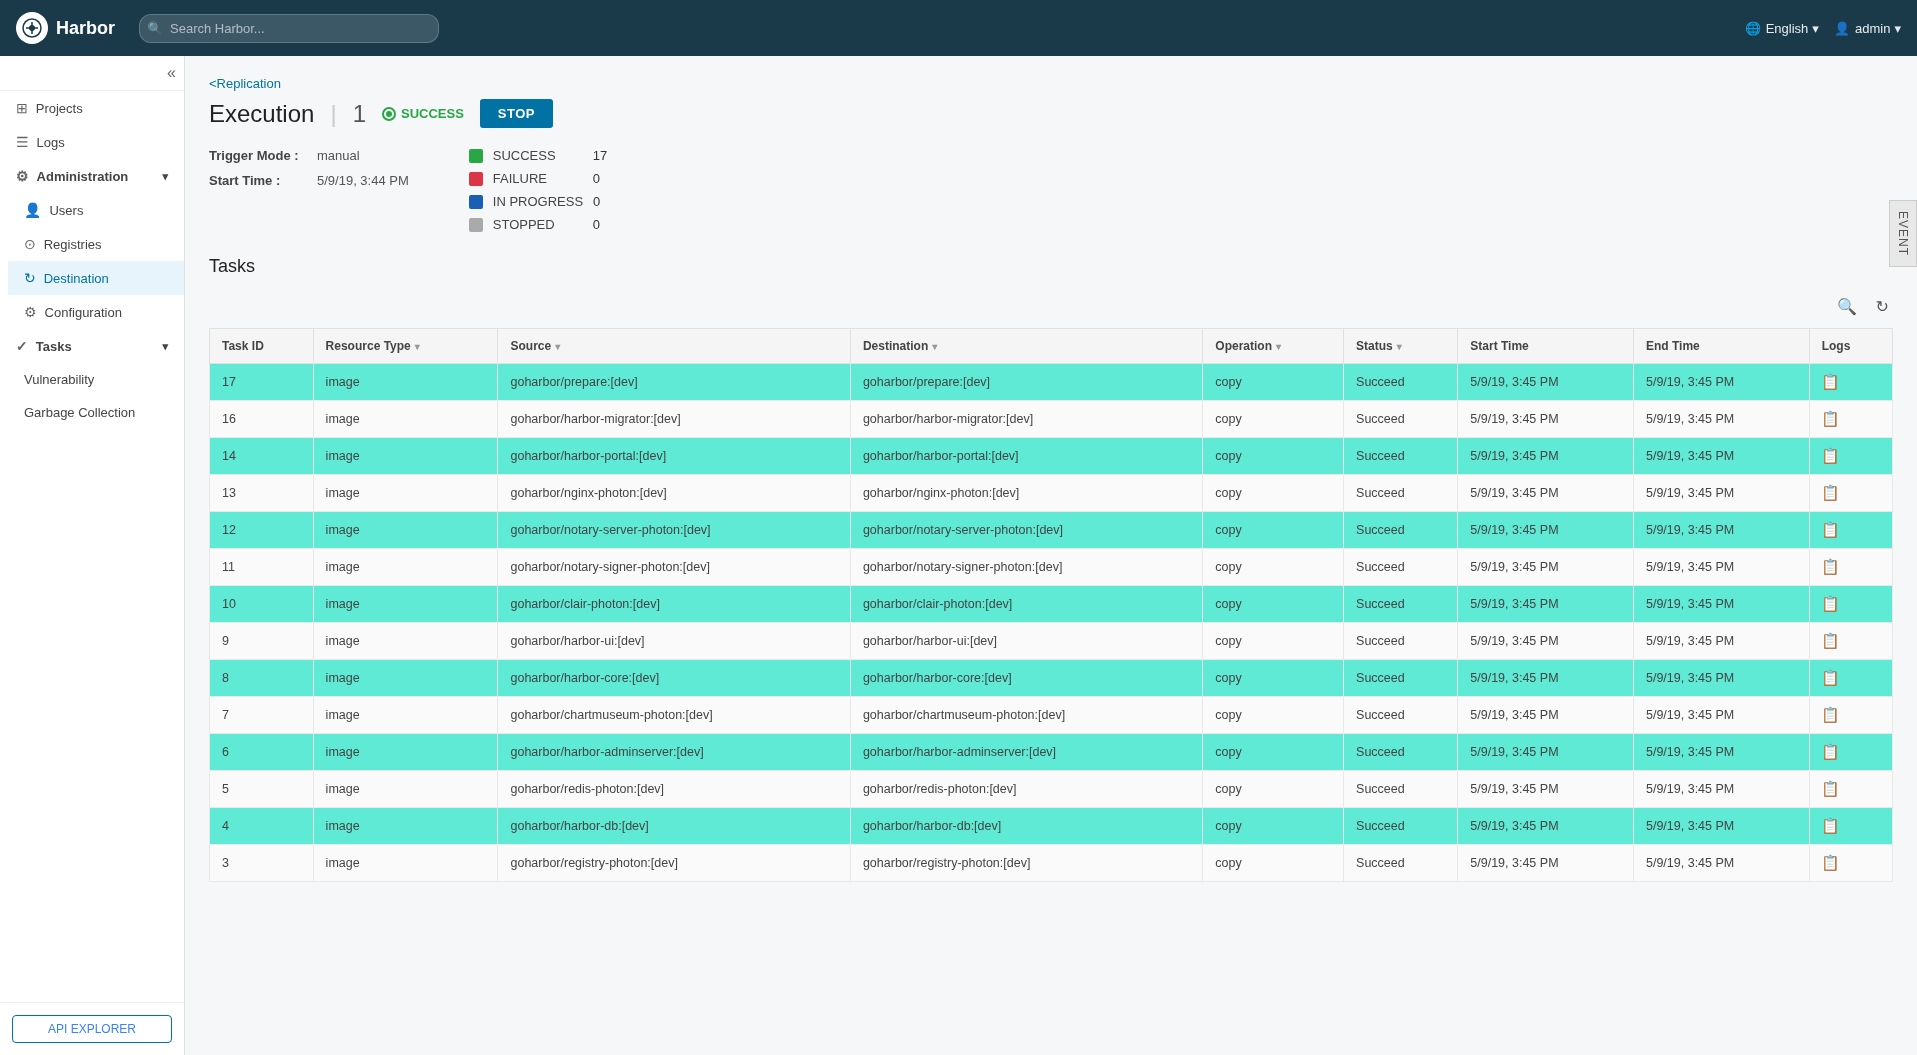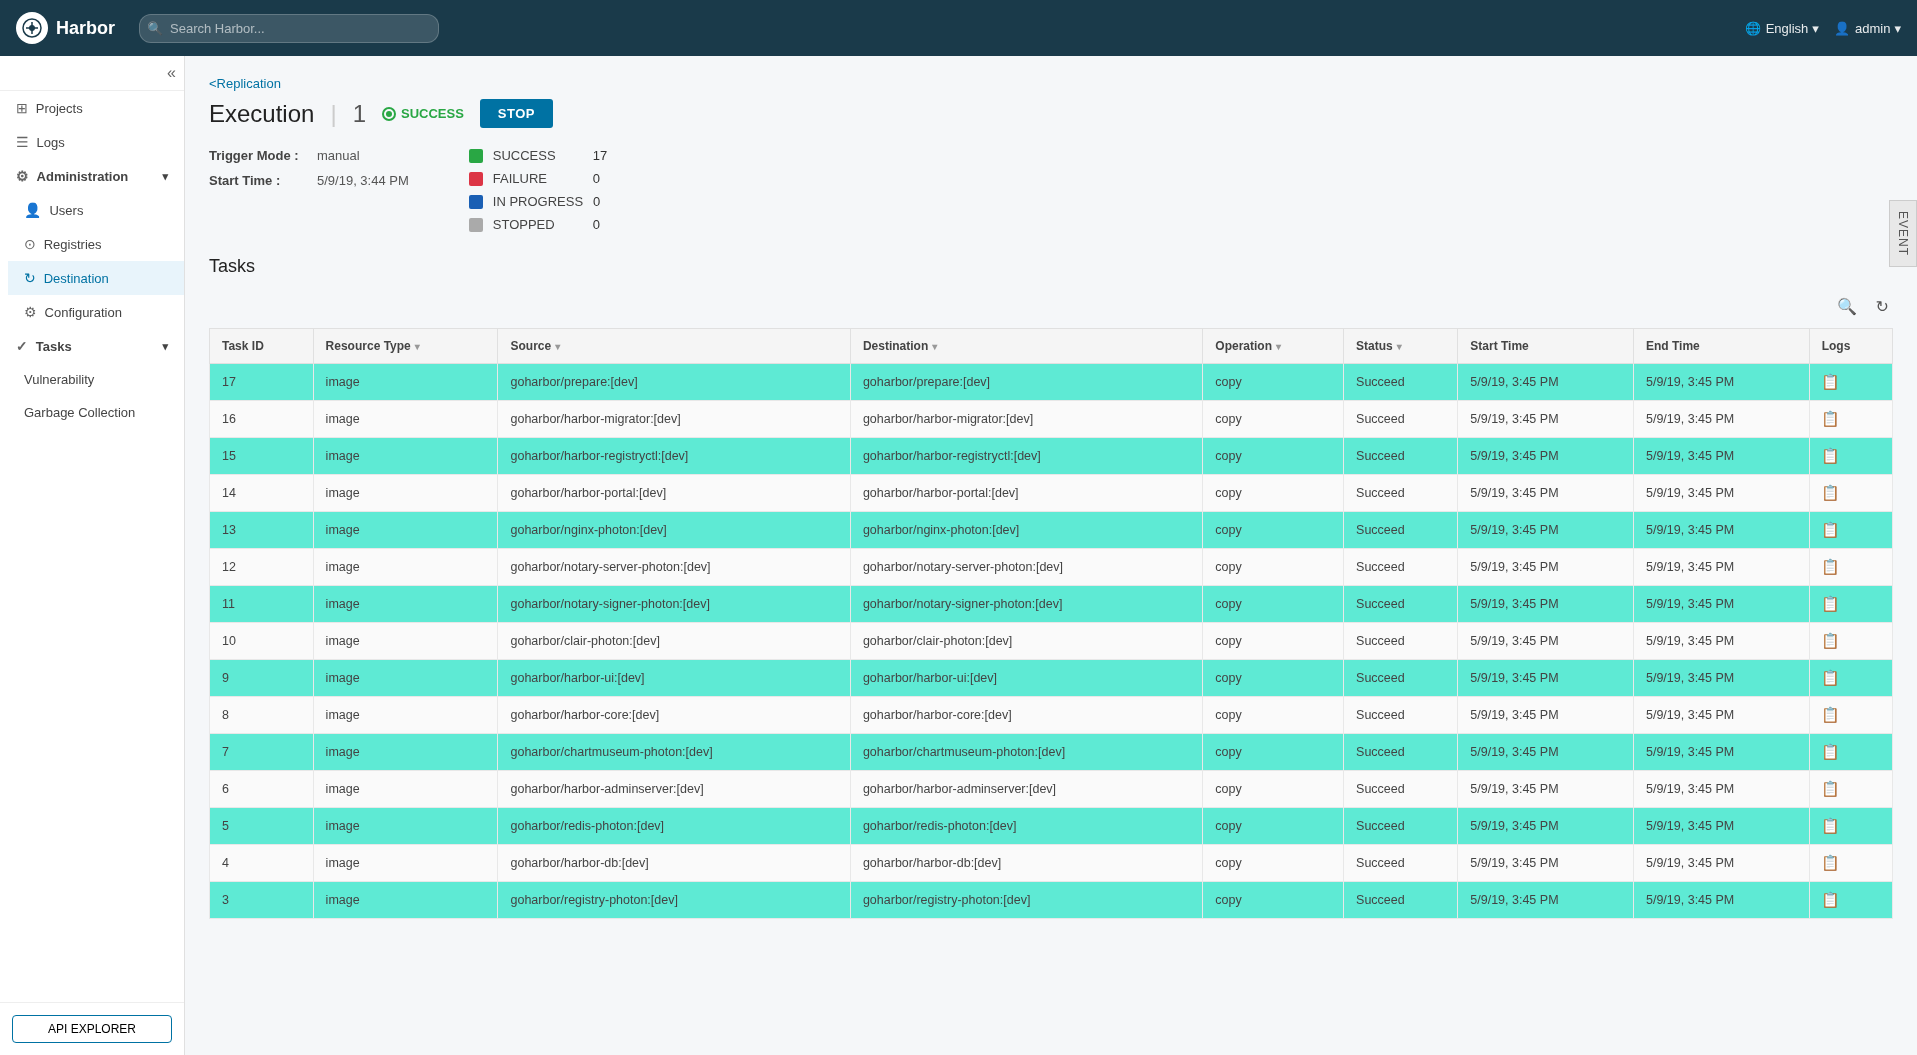--- a/index.html
+++ b/index.html
@@ -29,21 +29,21 @@
     .sidebar-collapse-btn { background: none; border: none; cursor: pointer; color: #666; font-size: 16px; }
     .sidebar-item { display: flex; align-items: center; padding: 9px 16px; cursor: pointer; color: #444; font-size: 13px; gap: 8px; }
     .sidebar-item.active { color: #0072a3; background: #e8f4fb; }
     .sidebar-item.active .sidebar-icon { color: #0072a3; }
     .sidebar-item-group { }
     .sidebar-group-header { display: flex; align-items: center; padding: 9px 16px; cursor: pointer; color: #444; font-size: 13px; font-weight: 600; gap: 8px; }
     .sidebar-children { padding-left: 8px; }
     .sidebar-icon { font-size: 14px; color: #666; }
     .sidebar-chevron { margin-left: auto; font-size: 11px; }
     .sidebar-bottom { margin-top: auto; padding: 12px; border-top: 1px solid #eee; }
-    .api-explorer-btn { background: #fff; border: 1px solid #0072a3; color: #000000; padding: 6px 12px; border-radius: 4px; cursor: pointer; font-size: 12px; width: 100%; }
+    .api-explorer-btn { background: #fff; border: 1px solid #0072a3; color: #3b82f6; padding: 6px 12px; border-radius: 4px; cursor: pointer; font-size: 12px; width: 100%; }
 
     
     .main { flex: 1; overflow-y: auto; padding: 20px 24px; background: #f5f7f9; }
 
     
     .breadcrumb { color: #0072a3; font-size: 13px; margin-bottom: 8px; cursor: pointer; }
 
     
     .execution-header { display: flex; align-items: center; gap: 16px; margin-bottom: 20px; }
     .execution-title { font-size: 24px; font-weight: 400; color: #222; }
@@ -312,31 +312,20 @@
             <td>image</td>
             <td>goharbor/harbor-migrator:[dev]</td>
             <td>goharbor/harbor-migrator:[dev]</td>
             <td>copy</td>
             <td>Succeed</td>
             <td>5/9/19, 3:45 PM</td>
             <td>5/9/19, 3:45 PM</td>
             <td><span class="log-icon" title="View Logs">📋</span></td>
           </tr>
           <tr>
-            <td>15</td>
-            <td>image</td>
-            <td>goharbor/harbor-registryctl:[dev]</td>
-            <td>goharbor/harbor-registryctl:[dev]</td>
-            <td>copy</td>
-            <td>Succeed</td>
-            <td>5/9/19, 3:45 PM</td>
-            <td>5/9/19, 3:45 PM</td>
-            <td><span class="log-icon" title="View Logs">📋</span></td>
-          </tr>
-          <tr>
             <td>14</td>
             <td>image</td>
             <td>goharbor/harbor-portal:[dev]</td>
             <td>goharbor/harbor-portal:[dev]</td>
             <td>copy</td>
             <td>Succeed</td>
             <td>5/9/19, 3:45 PM</td>
             <td>5/9/19, 3:45 PM</td>
             <td><span class="log-icon" title="View Logs">📋</span></td>
           </tr>

